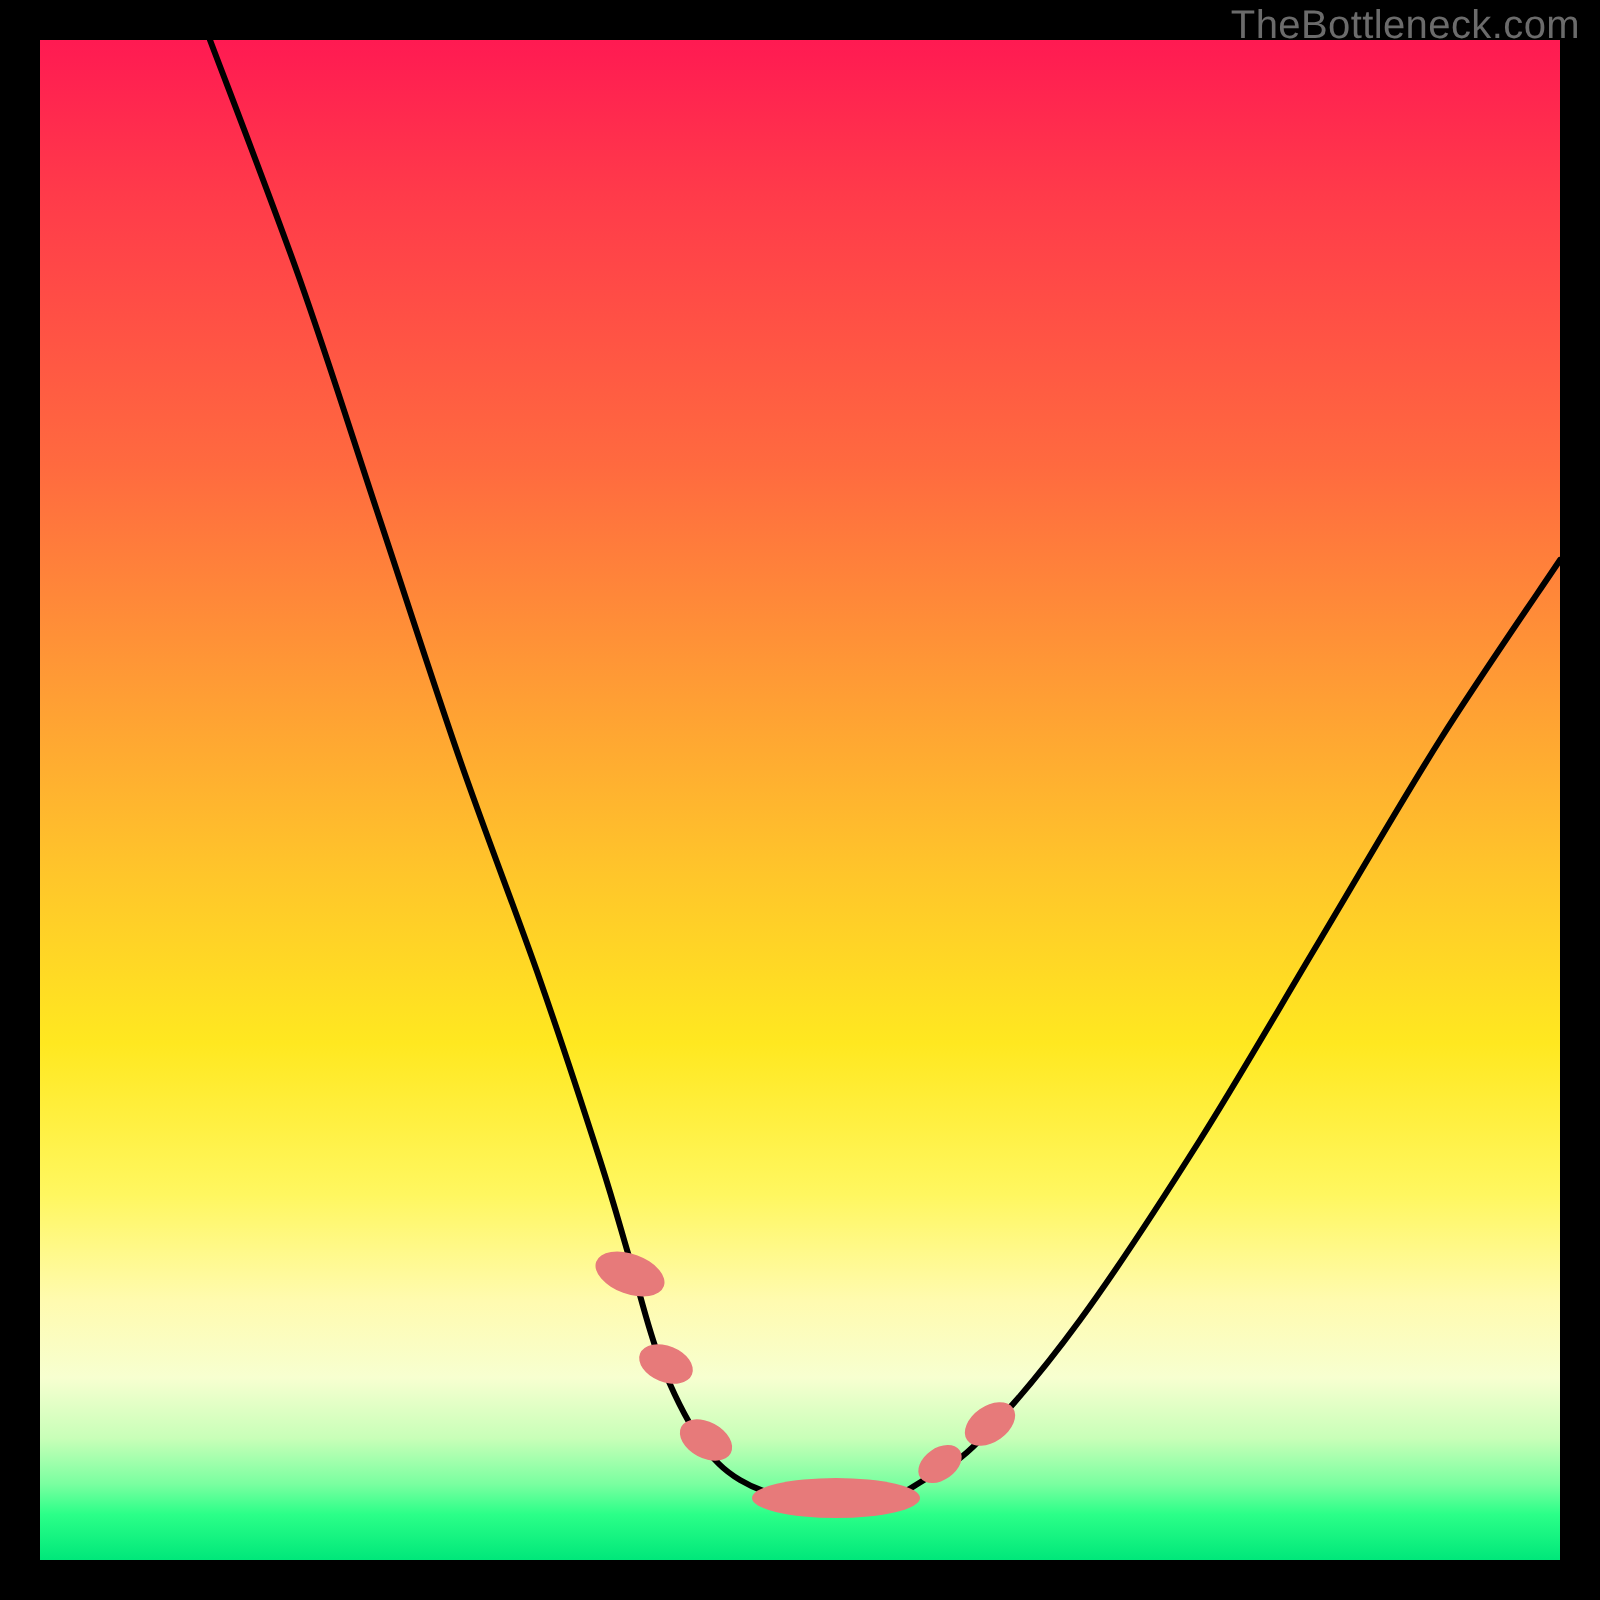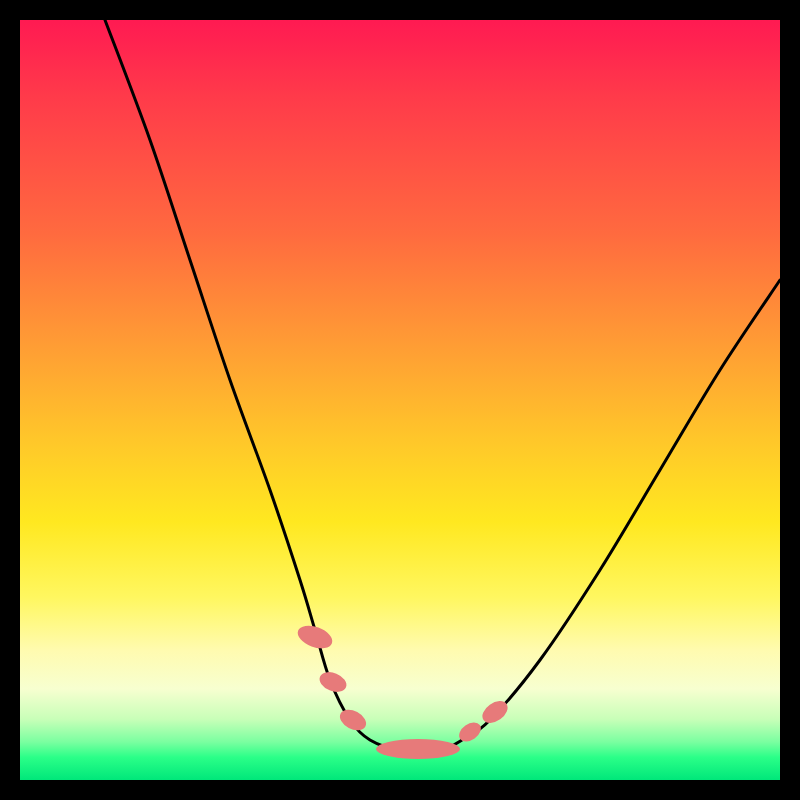--- a/index.html
+++ b/index.html
@@ -73,13 +73,14 @@
       <g id="markers-group">
           <ellipse cx="295" cy="617" rx="10" ry="18" fill="#e77a7a" transform="rotate(-70 295 617)"></ellipse>
           <ellipse cx="313" cy="662" rx="9" ry="14" fill="#e77a7a" transform="rotate(-68 313 662)"></ellipse>
           <ellipse cx="333" cy="700" rx="9" ry="14" fill="#e77a7a" transform="rotate(-62 333 700)"></ellipse>
           <ellipse cx="398" cy="729" rx="42" ry="10" fill="#e77a7a"></ellipse>
           <ellipse cx="450" cy="712" rx="8" ry="12" fill="#e77a7a" transform="rotate(55 450 712)"></ellipse>
           <ellipse cx="475" cy="692" rx="9" ry="14" fill="#e77a7a" transform="rotate(55 475 692)"></ellipse>
         </g>
     </svg>
   </div>
+  <div class="watermark">TheBottleneck.com</div>
 </div>
 
 </body></html>

